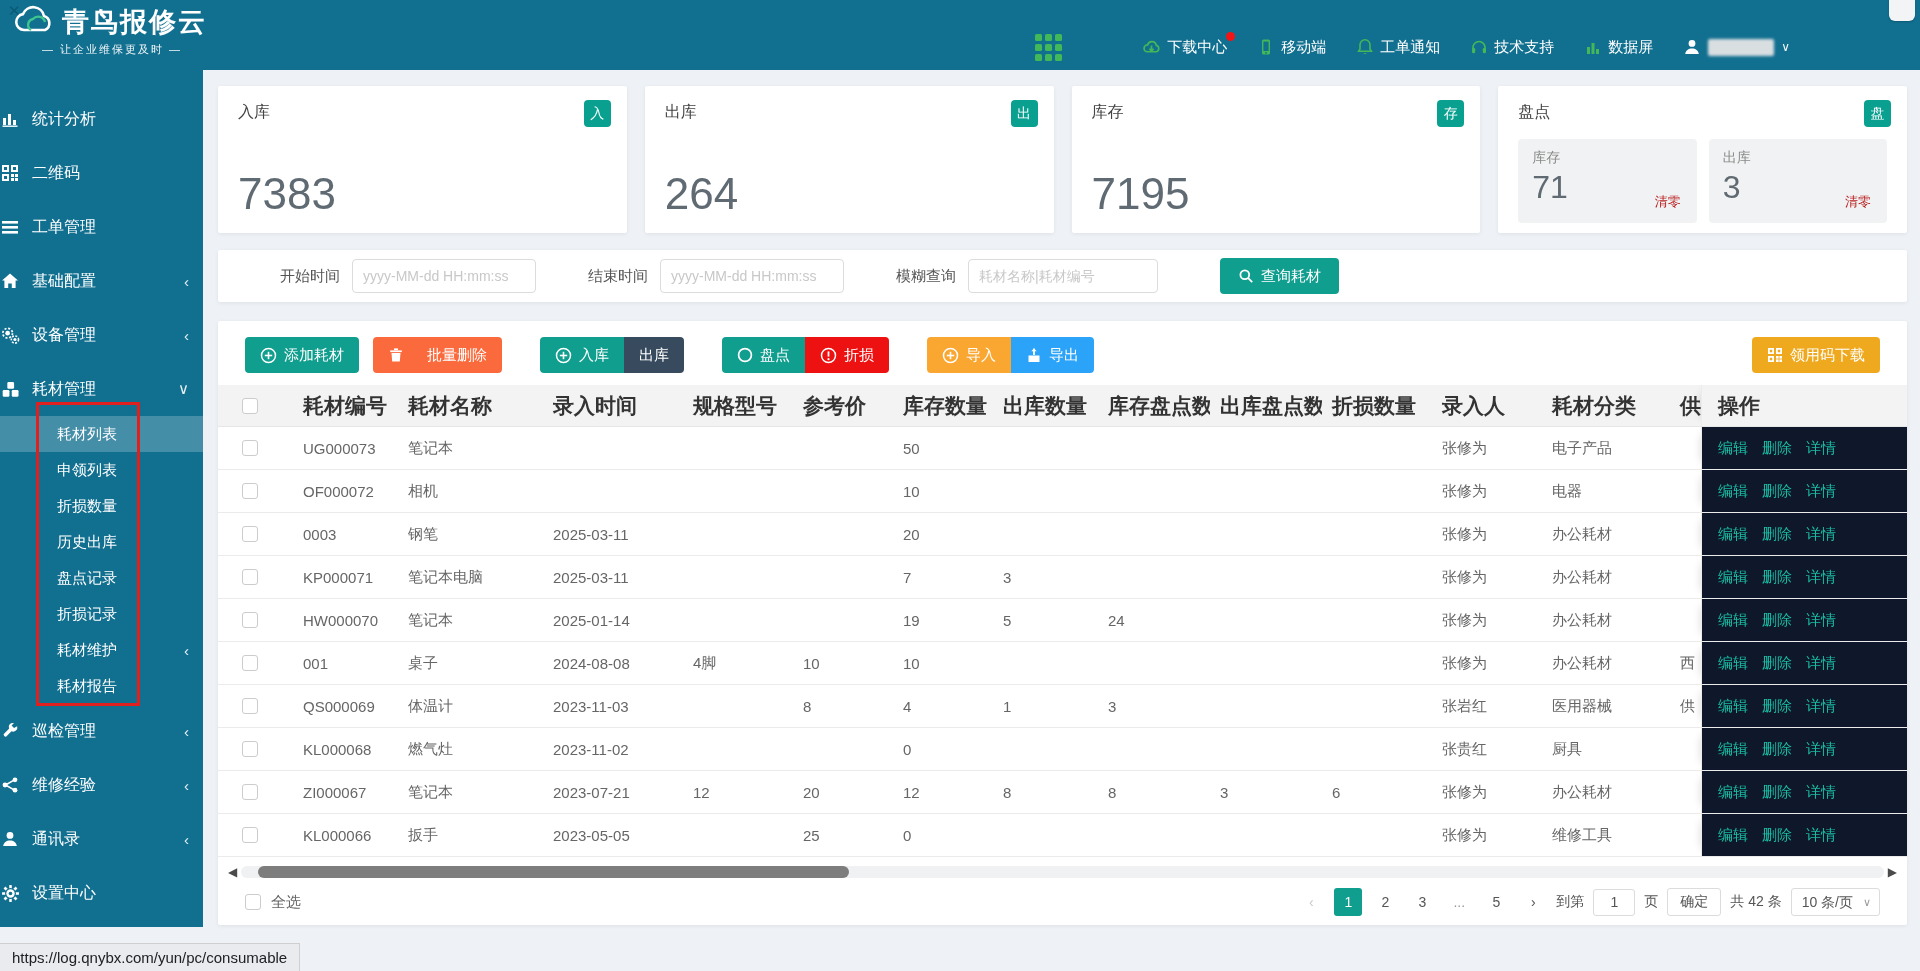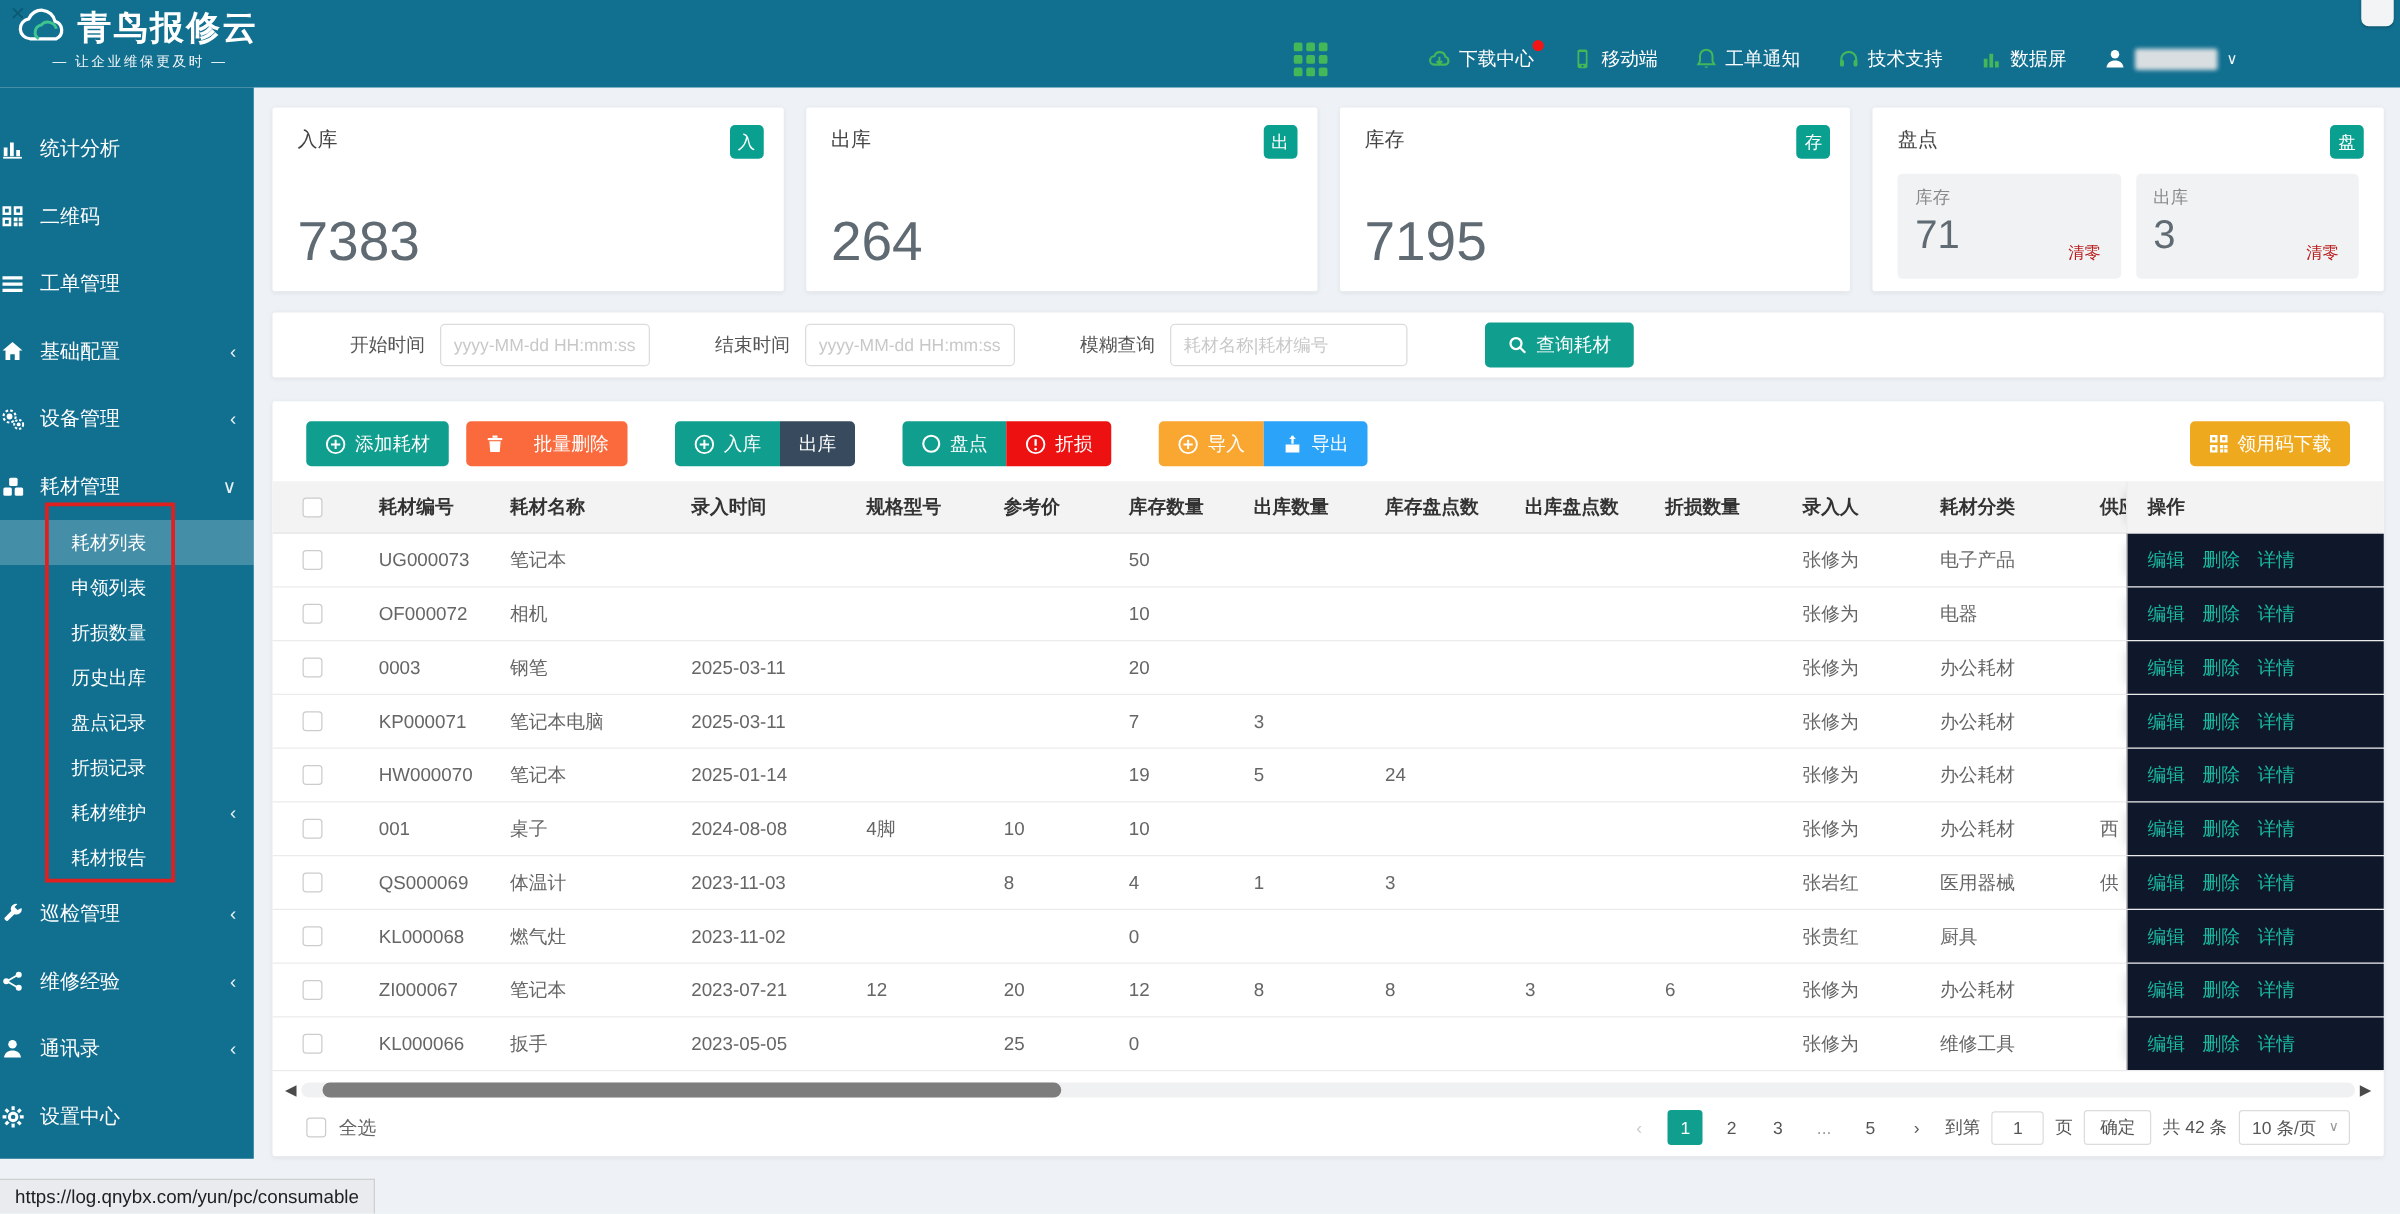--- a/index.html
+++ b/index.html
@@ -4,21 +4,21 @@
 <style>
   * { box-sizing: border-box; margin: 0; padding: 0; }
   html,body { width:1920px; height:971px; }
   body { font-family: "Liberation Sans", "DejaVu Sans", sans-serif; background:#eef2f6; }
   .app { position:relative; width:1920px; height:971px; overflow:hidden; background:#eef2f6; }
 
   
   .topbar { position:absolute; left:0; top:0; width:1920px; height:70px; background:#116f90; z-index:20; }
   .close-x { position:absolute; left:8px; top:2px; color:#0a5a73; font-size:15px; font-weight:bold; }
   .logo { position:absolute; left:12px; top:4px; width:240px; color:#fff; }
-  .logo-row { display:flex; align-items:center; gap:8px; }
+  .logo-row { display:flex; gap:8px; }
   .logo-title { font-size:27px; font-weight:bold; letter-spacing:2px; }
   .logo-tagline { font-size:11px; letter-spacing:2px; margin-top:2px; text-align:center; width:200px; opacity:.95; }
   .topnav { position:absolute; right:130px; top:12px; height:70px; display:flex; align-items:center; gap:30px; color:#fff; font-size:15px; }
   .appgrid { width:27px; height:27px; display:grid; grid-template-columns:repeat(3,7px); grid-template-rows:repeat(3,7px); gap:3px; margin-right:50px; }
   .appgrid i { background:#42b858; border-radius:1.5px; }
   .navitem { display:flex; align-items:center; gap:6px; position:relative; cursor:pointer; }
   .navitem svg { display:block; }
   .reddot { position:absolute; top:-6px; right:-8px; width:9px; height:9px; border-radius:50%; background:#f21515; }
   .userbox { display:flex; align-items:center; gap:7px; }
   .blur-name { width:66px; height:17px; background:#d9dee1; border-radius:2px; filter:blur(1.5px); }
@@ -44,41 +44,41 @@
   .card-value { position:absolute; left:20px; bottom:14px; font-size:44px; color:#5f6a72; }
   .subcards { display:flex; gap:12px; margin-top:16px; }
   .subcard { position:relative; flex:1; height:84px; background:#f1f2f3; border-radius:4px; padding:10px 14px; }
   .subcard .sl { font-size:14px; color:#8a8a8a; }
   .subcard .sv { font-size:32px; color:#5f6a72; margin-top:2px; }
   .subcard .clr { position:absolute; right:16px; bottom:12px; font-size:13px; color:#b91c1c; cursor:pointer; }
 
   
   .filterbar { position:absolute; left:218px; top:250px; width:1689px; height:52px; background:#fff; border-radius:2px; box-shadow:0 1px 4px rgba(0,0,0,.07); display:flex; align-items:center; padding-left:62px; }
   .f-label { font-size:15px; color:#555; margin-right:12px; white-space:nowrap; }
-  .f-input { width:168px; height:34px; border:1px solid #dcdcdc; border-radius:4px; padding:0 10px; font-size:14px; color:#555; outline:none; }
+  .f-input { width:184px; height:34px; border:1px solid #dcdcdc; border-radius:4px; padding:0 10px; font-size:14px; color:#555; outline:none; }
   .f-input::placeholder { color:#c8c8c8; }
   .f-gap { width:52px; }
   .f-input.wide { width:190px; }
   .btn-search { margin-left:62px; height:36px; padding:0 18px; background:#109e8e; color:#fff; border:none; border-radius:4px; font-size:15px; display:inline-flex; align-items:center; gap:7px; cursor:pointer; }
 
   
   .panel { position:absolute; left:218px; top:321px; width:1689px; height:604px; background:#fff; border-radius:2px; box-shadow:0 1px 4px rgba(0,0,0,.07); }
   .toolbar { display:flex; align-items:center; padding:16px 27px 12px 27px; }
   .btn { height:36px; display:inline-flex; align-items:center; gap:7px; padding:0 15px; border:none; border-radius:4px; color:#fff; font-size:15px; cursor:pointer; }
   .btn svg { display:block; }
   .b-teal { background:#109e8e; } .b-orangered { background:#fa6a3c; } .b-dark { background:#374a5e; }
   .b-red { background:#ee1111; } .b-orange { background:#faa732; } .b-blue { background:#2aa3f8; } .b-amber { background:#efa91f; }
   .grp { display:inline-flex; }
   .grp .btn:first-child { border-radius:4px 0 0 4px; }
   .grp .btn:last-child { border-radius:0 4px 4px 0; }
   .mg { margin-left:14px;gap:23px; } .mgg { margin-left:38px; }
   .btn-code { margin-left:auto; }
 
   .thead, .trow { display:flex; align-items:stretch; width:100%; }
-  .thead { height:42px; background:#f3f3f3; border-bottom:1px solid #e6e6e6; font-size:15px; color:#333; font-weight:bold; }
+  .thead { height:42px; background:#f3f3f3; border-bottom:1px solid #e6e6e6; font-size:21px; color:#333; font-weight:bold; }
   .trow { height:43px; border-bottom:1px solid #ebebeb; font-size:15px; color:#666; }
   .cell { display:flex; align-items:center; padding-left:10px; overflow:hidden; white-space:nowrap; }
   .c-check { width:75px; padding-left:24px; }
   .c-code { width:105px; } .c-name { width:145px; } .c-date { width:140px; } .c-spec { width:110px; }
   .c-price { width:100px; } .c-stock { width:100px; } .c-out { width:105px; }
   .c-stockchk { width:112px; } .c-outchk { width:112px; } .c-loss { width:110px; }
   .c-operator { width:110px; } .c-category { width:132px; }
   .c-supplier { width:27px; padding-left:6px; }
   .c-ops { flex:1; padding-left:16px; gap:14px; border-left:1px solid #ececec; box-shadow:-8px 0 8px -8px rgba(0,0,0,.15); background:#0f172a; }
   .thead .c-ops { background:#f3f3f3; }

